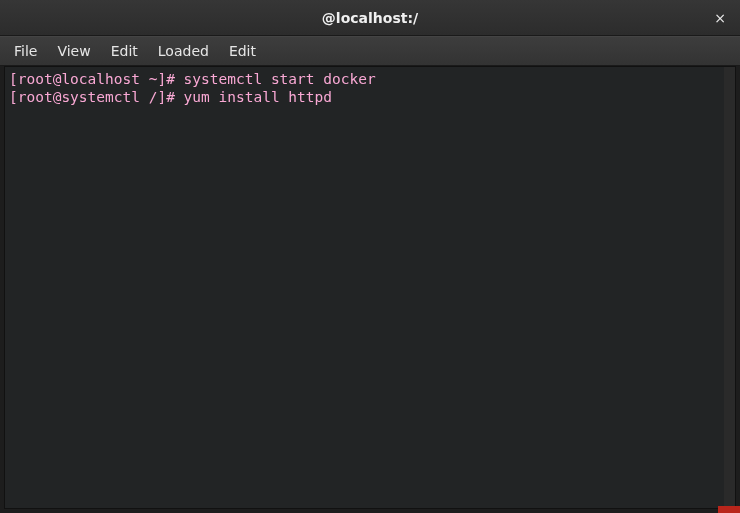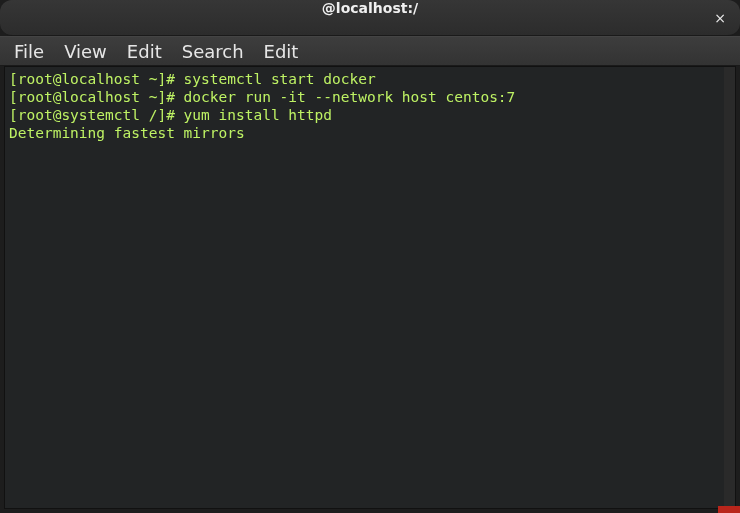--- a/index.html
+++ b/index.html
@@ -18,24 +18,24 @@
       width: 100%;
       height: 100%;
       background: #1d1d1d;
       display: flex;
       flex-direction: column;
     }
     .titlebar {
       height: 36px;
       background: linear-gradient(to bottom, #363636, #2c2c2c);
       display: flex;
+      align-items: center;
       justify-content: center;
       position: relative;
       border-bottom: 1px solid #1a1a1a;
-      border-radius: 12px;
     }
     .titlebar-title {
       color: #f0f0f0;
       font-size: 14px;
       font-weight: bold;
     }
     .close-button {
       position: absolute;
       right: 8px;
       top: 50%;
@@ -54,33 +54,33 @@
       height: 30px;
       background: linear-gradient(to bottom, #3d3d3d, #333333);
       display: flex;
       align-items: center;
       padding: 0 4px;
       border-bottom: 1px solid #1a1a1a;
       border-top: 1px solid #444;
     }
     .menu-item {
       color: #e6e6e6;
-      font-size: 18px;
+      font-size: 14px;
       padding: 4px 10px;
       cursor: pointer;
       border-radius: 2px;
     }
     .terminal-area {
       flex: 1;
       background: #222425;
       padding: 3px 4px;
       font-family: "DejaVu Sans Mono", "Liberation Mono", monospace;
       font-size: 14.5px;
       line-height: 18px;
-      color: #bef264;
+      color: #f9a8d4;
       overflow-y: auto;
       position: relative;
       margin: 0 4px 4px 4px;
       border: 1px solid #111;
     }
     .terminal-line {
       white-space: pre;
     }
     .scrollbar-slot {
       position: absolute;
@@ -106,24 +106,22 @@
   <div class="titlebar">
     <span class="titlebar-title">@localhost:/</span>
     <div class="close-button">
       <span>×</span>
     </div>
   </div>
   <div class="menubar">
     <div class="menu-item">File</div>
     <div class="menu-item">View</div>
     <div class="menu-item">Edit</div>
-    <div class="menu-item">Search</div>
+    <div class="menu-item">Loaded</div>
     <div class="menu-item">Edit</div>
   </div>
   <div class="terminal-area">
     <div class="terminal-line">[root@localhost ~]# systemctl start docker</div>
-    <div class="terminal-line">[root@localhost ~]# docker run -it --network host centos:7</div>
     <div class="terminal-line">[root@systemctl /]# yum install httpd</div>
-    <div class="terminal-line">Determining fastest mirrors</div>
     <div class="scrollbar-slot"></div>
   </div>
 </div>
 <div class="bottom-red"></div>
 
 </body></html>

